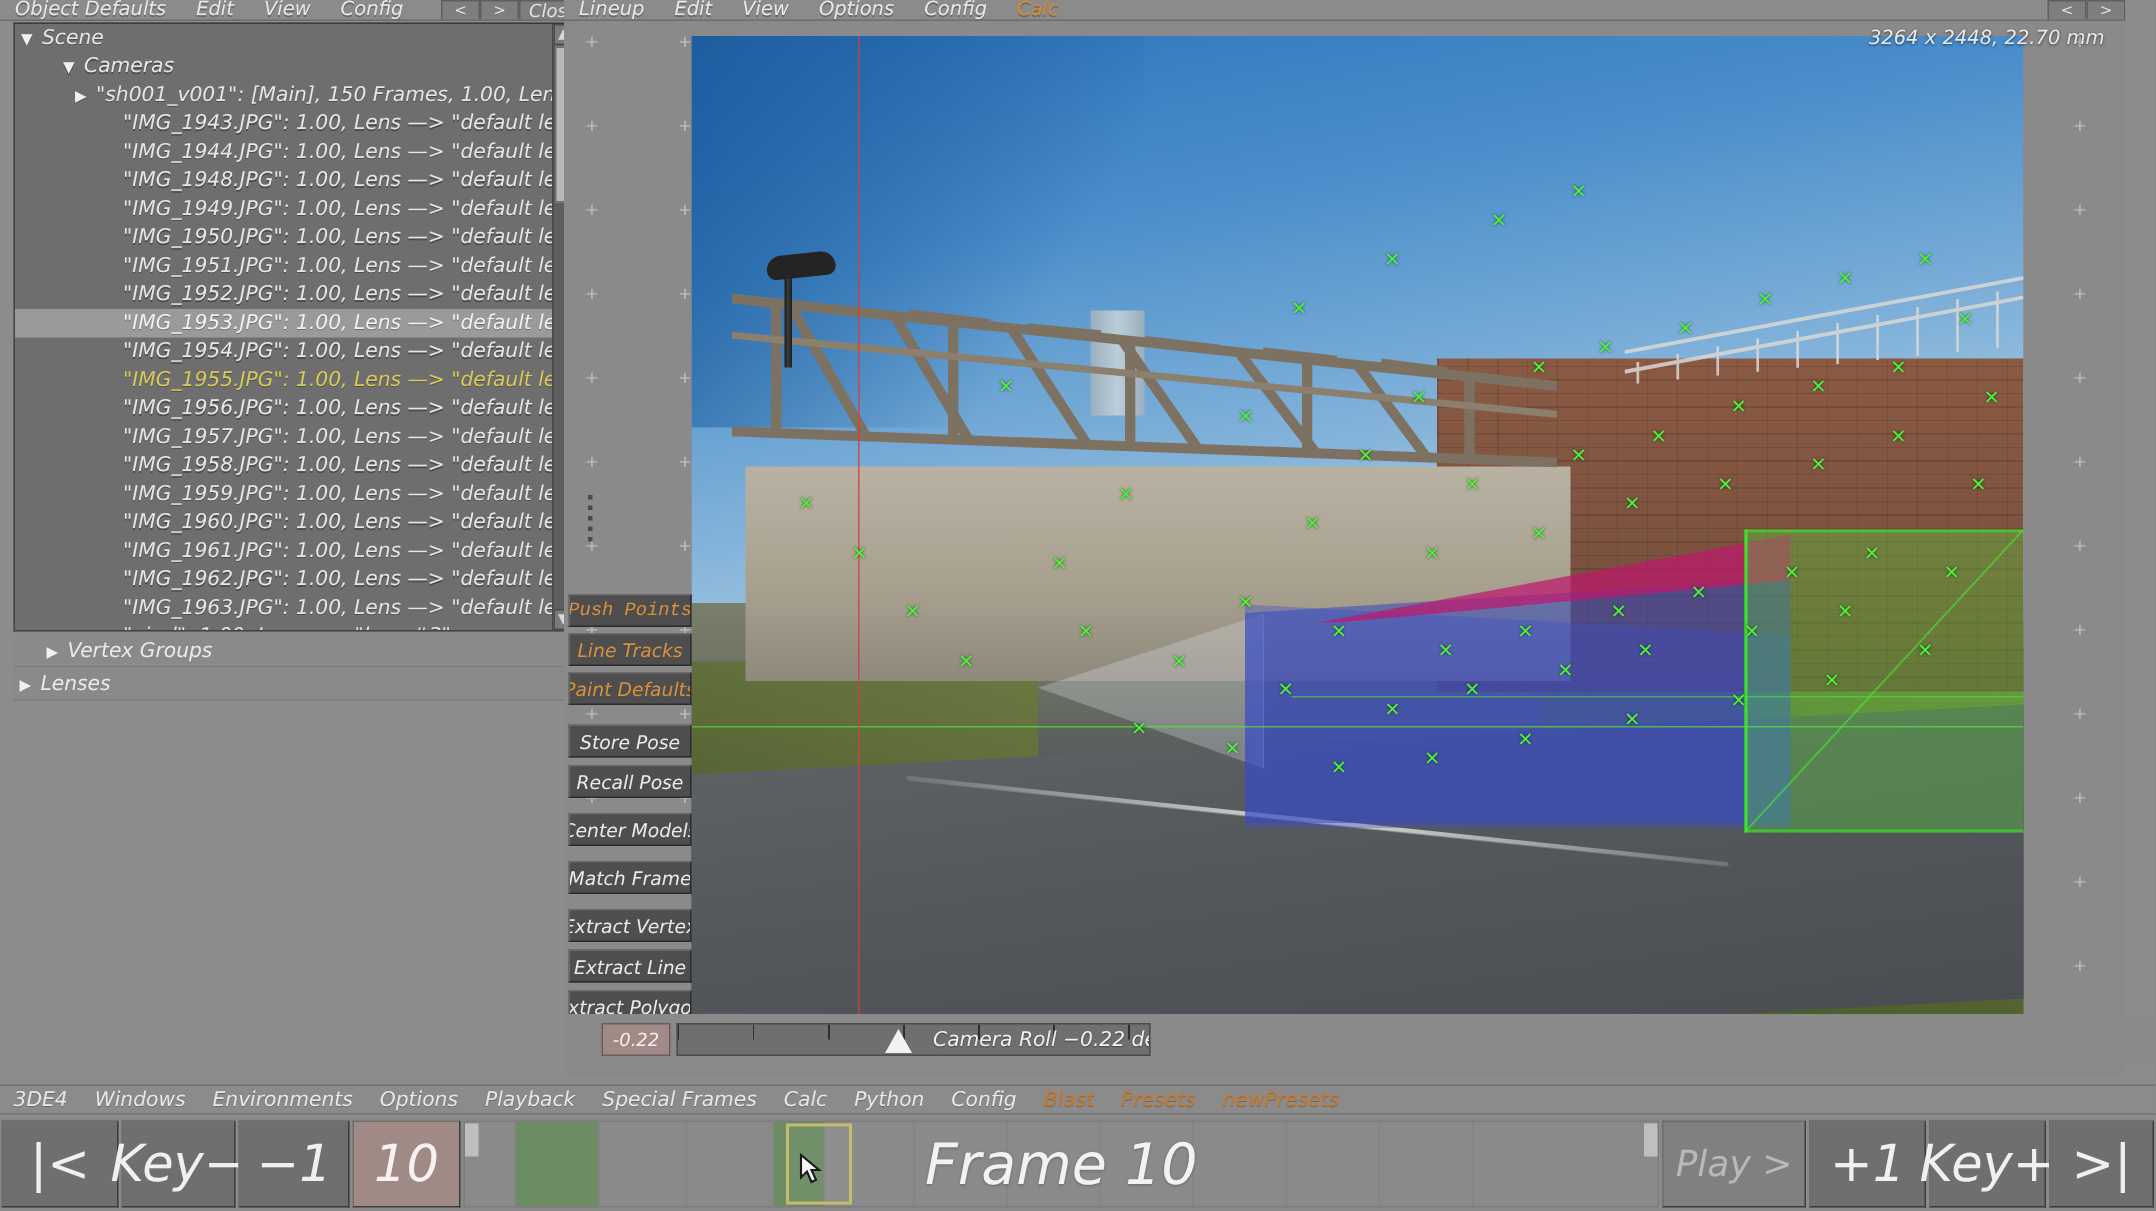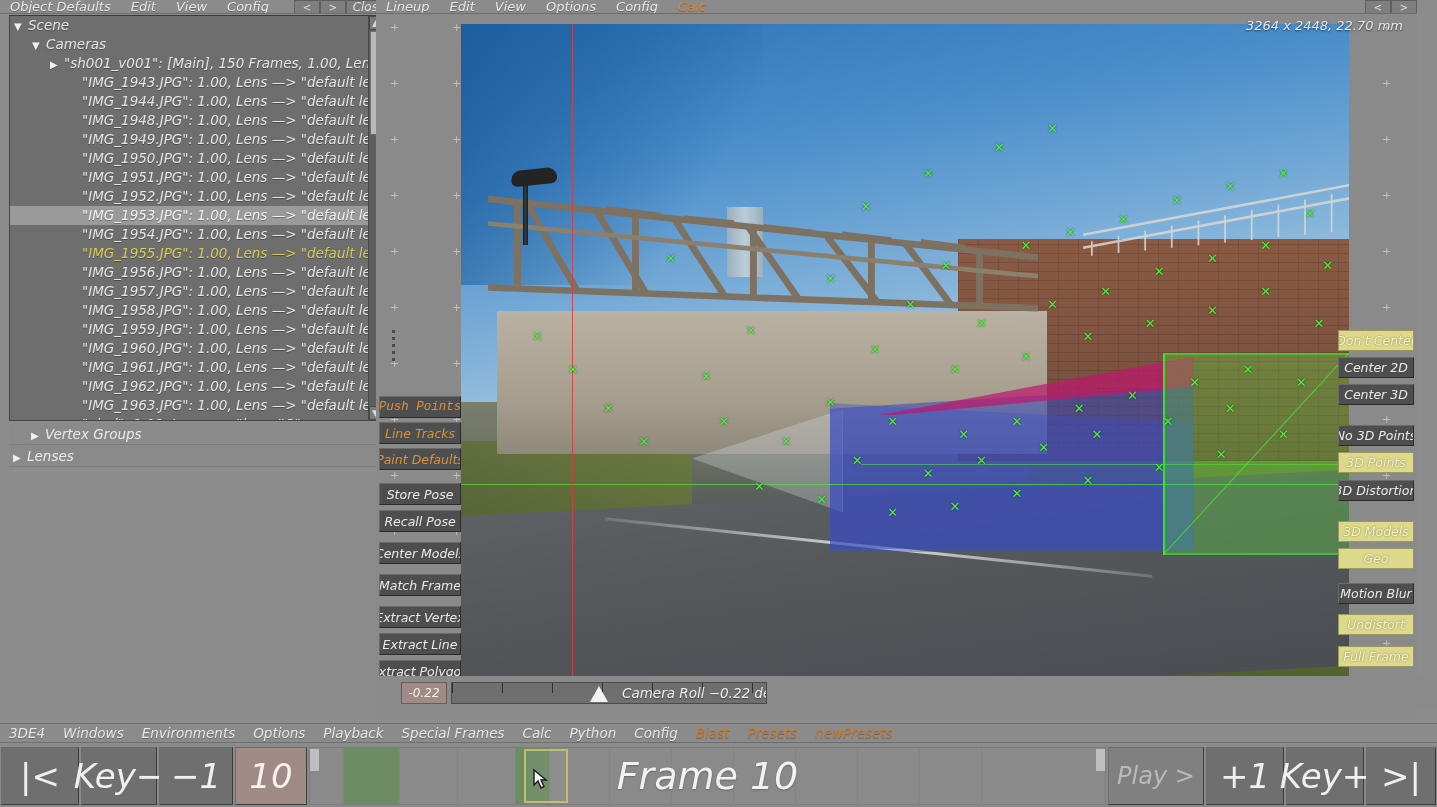--- a/index.html
+++ b/index.html
@@ -97,21 +97,21 @@
     color: #e6e6e6;
     white-space: nowrap; overflow: hidden;
     padding-left: 4px;
     font-family: "DejaVu Sans", sans-serif;
     text-shadow: 0 1px 0 rgba(0,0,0,.3);
   }
   .trow.sel { background: #9a9a9a; color:#f2f2f2; }
   .trow.hl  { color: #d9cb57; }
   .tri { display:inline-block; width:14px; color:#f0f0f0; font-size:10px; }
   .ind0 { padding-left: 4px; }
-  .ind1 { padding-left: 22px; }
+  .ind1 { padding-left: 32px; }
   .ind2 { padding-left: 40px; }
   .ind3 { padding-left: 58px; }
 
   .tree-foot { position:absolute; left:9px; top:423px; width:374px; height:54px; }
   .foot-row {
     height: 22px; line-height: 22px;
     font-style: italic; font-size: 13.5px; color:#eaeaea;
     background: #8a8a8a; border-bottom: 1px solid #7d7d7d;
     white-space: nowrap; overflow:hidden;
   }
@@ -789,33 +789,20 @@
           <div class="btn3de orange" style="top: 420px;">Paint Defaults</div>
           <div class="btn3de" style="top: 455px;">Store Pose</div>
           <div class="btn3de" style="top: 482px;">Recall Pose</div>
           <div class="btn3de" style="top: 514px;">Center Models</div>
           <div class="btn3de" style="top: 546px;">Match Frame</div>
           <div class="btn3de" style="top: 578px;">Extract Vertex</div>
           <div class="btn3de" style="top: 605px;">Extract Line</div>
           <div class="btn3de" style="top: 632px;">Extract Polygon</div>
         </div>
 
-      <div class="tool-col-right" id="right-tools">
-          <div class="btn3de yellow" style="top: 302px;">Don't Center</div>
-          <div class="btn3de" style="top: 329px;">Center 2D</div>
-          <div class="btn3de" style="top: 356px;">Center 3D</div>
-          <div class="btn3de" style="top: 397px;">No 3D Points</div>
-          <div class="btn3de yellow" style="top: 424px;">3D Points</div>
-          <div class="btn3de" style="top: 452px;">3D Distortion</div>
-          <div class="btn3de yellow" style="top: 493px;">3D Models</div>
-          <div class="btn3de yellow" style="top: 520px;">Geo</div>
-          <div class="btn3de" style="top: 555px;">Motion Blur</div>
-          <div class="btn3de yellow" style="top: 586px;">Undistort</div>
-          <div class="btn3de yellow" style="top: 618px;">Full Frame</div>
-        </div>
     </div>
   </div>
 
   <div class="drag-dots">
     <i></i>
       <i></i>
       <i></i>
       <i></i>
       <i></i>
   </div>

